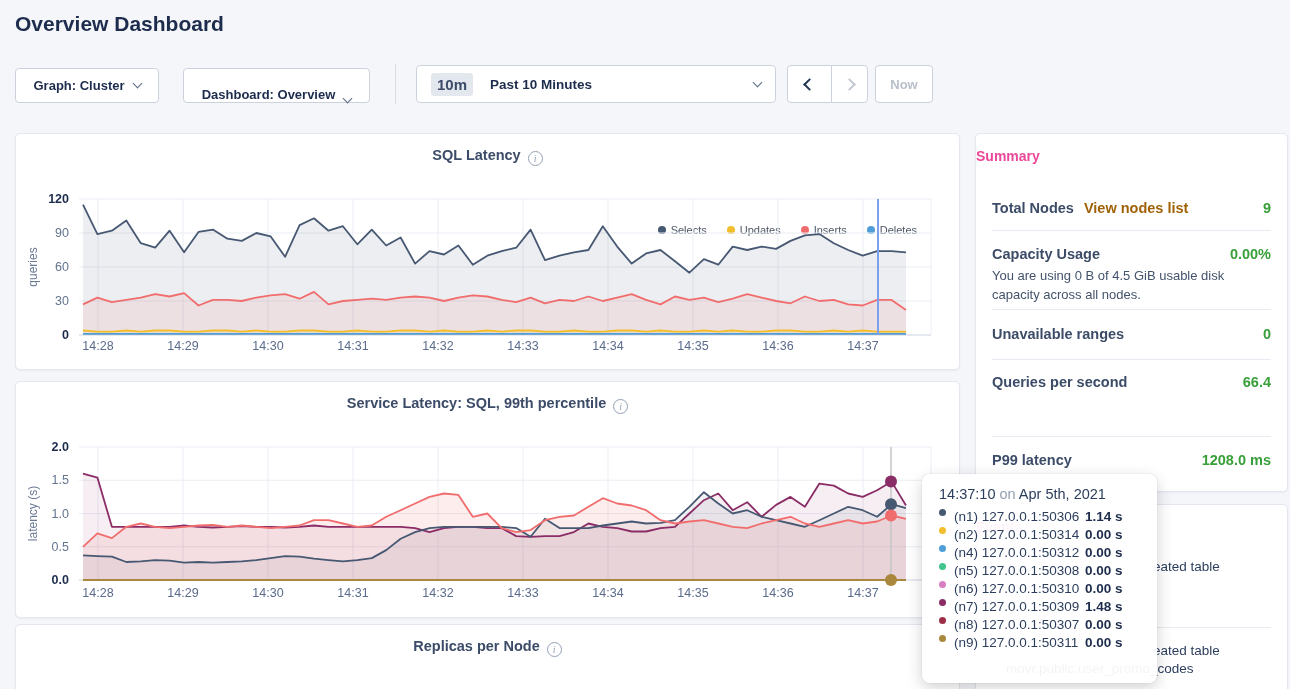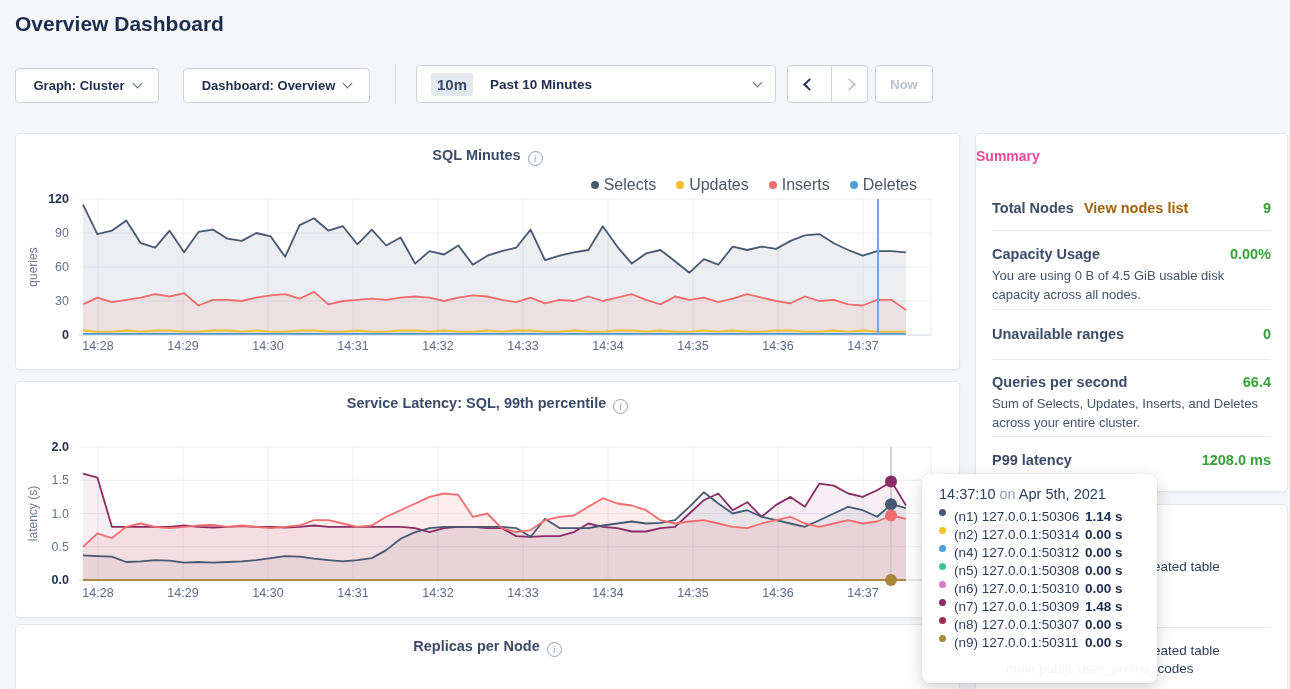--- a/index.html
+++ b/index.html
@@ -14,21 +14,21 @@
 
   
   .btn {
     position:absolute; background:#fff; border:1px solid #ccd2dc; border-radius:4px;
     display:flex; align-items:center; justify-content:center; gap:9px;
     font-size:13px; font-weight:700; color:#1d2c4c; cursor:pointer;
   }
   .chev { width:7px; height:7px; border-right:1.7px solid #5a6b85; border-bottom:1.7px solid #5a6b85; transform:rotate(45deg); margin-top:-4px; }
   .divider-v { position:absolute; left:395px; top:64px; width:1px; height:40px; background:#d9dde5; }
   #btn-graph { left:15px; top:68px; width:144px; height:35px; }
-  #btn-dashboard { left:183px; top:68px; width:187px; height:35px; }
+  #btn-dashboard { left:183px; top:68px; width:187px; height:35px;align-items:flex-end; }
   #time-picker { left:416px; top:65px; width:360px; height:38px; justify-content:flex-start; padding:0 14px; }
   .time-badge { background:#e3e7ee; border-radius:3px; font-size:15px; font-weight:700; color:#3c4c68; padding:3px 6px; }
   #time-picker .lbl { margin-left:8px; font-size:13.5px; }
   #time-picker .chev { margin-left:auto; }
   #btn-prev { left:787px; top:65px; width:45px; height:38px; border-radius:4px 0 0 4px; }
   #btn-next { left:831px; top:65px; width:37px; height:38px; border-radius:0 4px 4px 0; }
   #btn-now  { left:875px; top:65px; width:58px; height:38px; color:#b9c0ca; }
   .chev-left  { width:9px; height:9px; border-right:2.4px solid #243652; border-bottom:2.4px solid #243652; transform:rotate(135deg); margin:0; }
   .chev-right { width:9px; height:9px; border-right:2.4px solid #c3c9d2; border-bottom:2.4px solid #c3c9d2; transform:rotate(-45deg); margin:0; }
 
@@ -42,21 +42,21 @@
 
   .chart-title { position:absolute; top:13px; left:0; right:0; text-align:center; font-size:14.5px; font-weight:700; color:#3c4c68; }
   .info-icon {
     display:inline-block; width:15px; height:15px; border:1.4px solid #93a1b5; border-radius:50%;
     font-size:10px; font-weight:400; color:#93a1b5; line-height:13px; text-align:center; vertical-align:-2px; margin-left:7px;
     font-family:"Liberation Serif", serif; font-style:italic;
   }
   .chart-svg { position:absolute; left:0; top:0; }
 
   .legend { position:absolute; top:42px; right:42px; display:flex; gap:20px; align-items:center; }
-  .legend-item { display:flex; align-items:center; gap:5px; font-size:16px; color:#4c5665; cursor:pointer; }
+  .legend-item { display:flex; align-items:center; gap:5px; font-size:11px; color:#4c5665; cursor:pointer;margin-top:48px; }
   .legend-dot { width:8px; height:8px; border-radius:50%; }
 
   
   .sum-title { position:absolute; top:14px; left:0; right:0; font-size:14px; font-weight:700; color:#ec4899; }
   .sum-row { position:absolute; left:16px; right:16px; display:flex; align-items:baseline; font-size:14.5px; }
   .sum-row .lab { font-weight:700; color:#3c4c68; }
   .sum-row .link { margin-left:10px; font-weight:700; color:#a16207; cursor:pointer; }
   .sum-row .val { margin-left:auto; font-weight:700; color:#39a039; }
   .sum-sub { position:absolute; left:16px; right:16px; font-size:13px; color:#43536b; line-height:1.45; }
   .hr { position:absolute; left:16px; right:16px; height:1px; background:#e7eaf0; }
@@ -100,21 +100,21 @@
 <div class="btn" id="btn-prev">
   <span class="chev-left"></span>
 </div>
 <div class="btn" id="btn-next">
   <span class="chev-right"></span>
 </div>
 <div class="btn" id="btn-now">Now</div>
 
 <div class="card" id="card-sql">
   <div class="chart-title">
-    <span>SQL Minutes</span><span class="info-icon">i</span>
+    <span>SQL Latency</span><span class="info-icon">i</span>
   </div>
   <div class="legend" id="legend-sql">
       <span class="legend-item">
         <span class="legend-dot" style="background: rgb(71, 88, 114);"></span>
         <span>Selects</span>
       </span>
       <span class="legend-item">
         <span class="legend-dot" style="background: rgb(242, 190, 44);"></span>
         <span>Updates</span>
       </span>
@@ -251,21 +251,20 @@
   <div class="sum-row" style="top:192px">
     <span class="lab">Unavailable ranges</span>
     <span class="val">0</span>
   </div>
   <div class="hr" style="top:225px"></div>
 
   <div class="sum-row" style="top:240px">
     <span class="lab">Queries per second</span>
     <span class="val">66.4</span>
   </div>
-  <div class="sum-sub" style="top:261px">Sum of Selects, Updates, Inserts, and Deletes across your entire cluster.</div>
   <div class="hr" style="top:302px"></div>
 
   <div class="sum-row" style="top:318px">
     <span class="lab">P99 latency</span>
     <span class="val">1208.0 ms</span>
   </div>
 </div>
 
 <div class="card" id="card-events">
   <div class="sum-title">Events</div>

